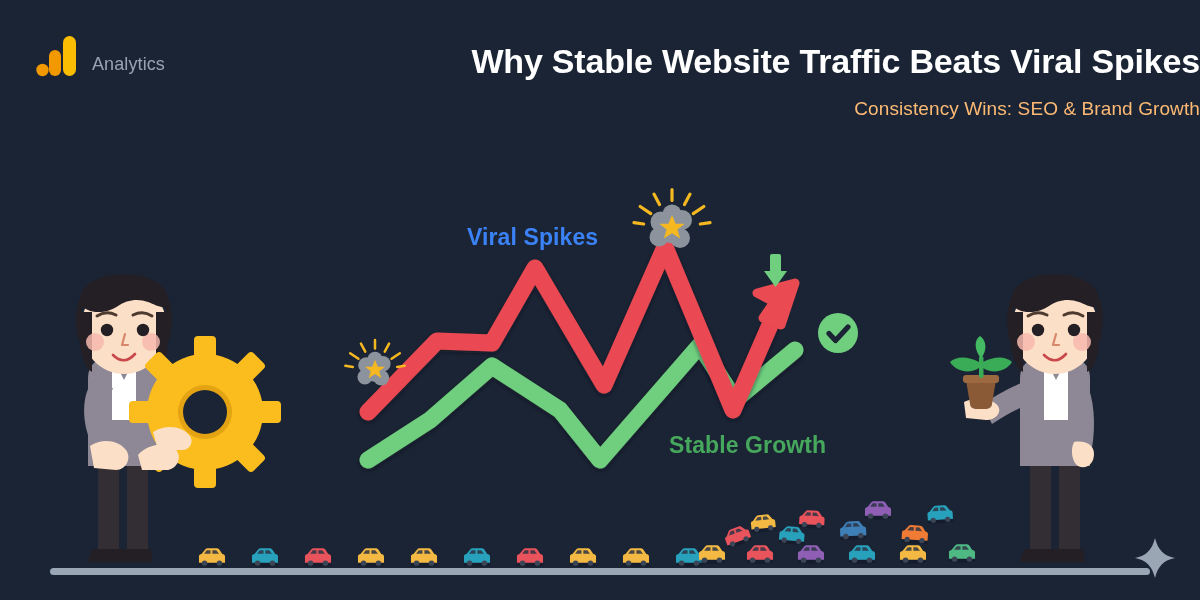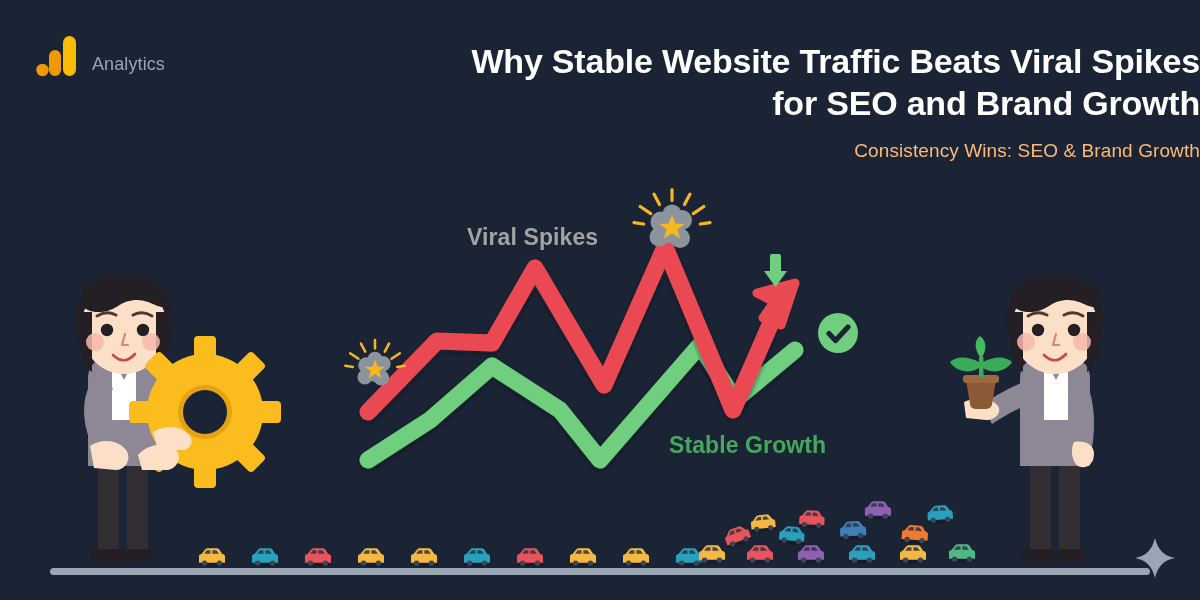--- a/index.html
+++ b/index.html
@@ -26,21 +26,21 @@
     color:#ffffff; font-size:34px; font-weight:700; line-height:1.24;
     letter-spacing:-0.2px;
   }
   .title .line { display:block; }
   .subtitle {
     color:#fdba74; font-size:19px; font-weight:400; margin-top:16px; letter-spacing:0.1px;
   }
 
   
   .chart-label { position:absolute; font-weight:700; font-size:23px; letter-spacing:0.1px; }
-  .label-viral  { left:467px; top:224px; color:#a3a3a3; }
+  .label-viral  { left:467px; top:224px; color:#3b82f6; }
   .label-stable { left:669px; top:432px; color:#46a85c; }
 </style>
 </head>
 <body>
 
 <div id="stage" data-name="infographic-canvas">
 
   <div class="brand" data-name="brand-lockup">
     <div class="ga-logo" data-name="google-analytics-logo-icon">
       <svg viewBox="0 0 44 44" width="44" height="44">
@@ -48,21 +48,20 @@
         <rect x="13" y="16" width="12" height="26" rx="6" fill="#f29900"></rect>
         <circle cx="6.5" cy="36" r="6.2" fill="#f29900"></circle>
       </svg>
     </div>
     <div class="brand-name" data-name="brand-name">Analytics</div>
   </div>
 
   <div class="headings" data-name="header-block">
     <div class="title" data-name="page-title">
       <span class="line" data-name="title-line-1">Why Stable Website Traffic Beats Viral Spikes</span>
-      <span class="line" data-name="title-line-2">for SEO and Brand Growth</span>
     </div>
     <div class="subtitle" data-name="page-subtitle">Consistency Wins: SEO &amp; Brand Growth</div>
   </div>
 
   <svg class="layer" viewBox="0 0 1200 600" data-name="illustration-layer">
     <defs>
       <filter id="softshadow" x="-50%" y="-50%" width="200%" height="200%">
         <feDropShadow dx="0" dy="2" stdDeviation="2.2" flood-color="#0c1420" flood-opacity="0.55"></feDropShadow>
       </filter>
       <g id="burst">

